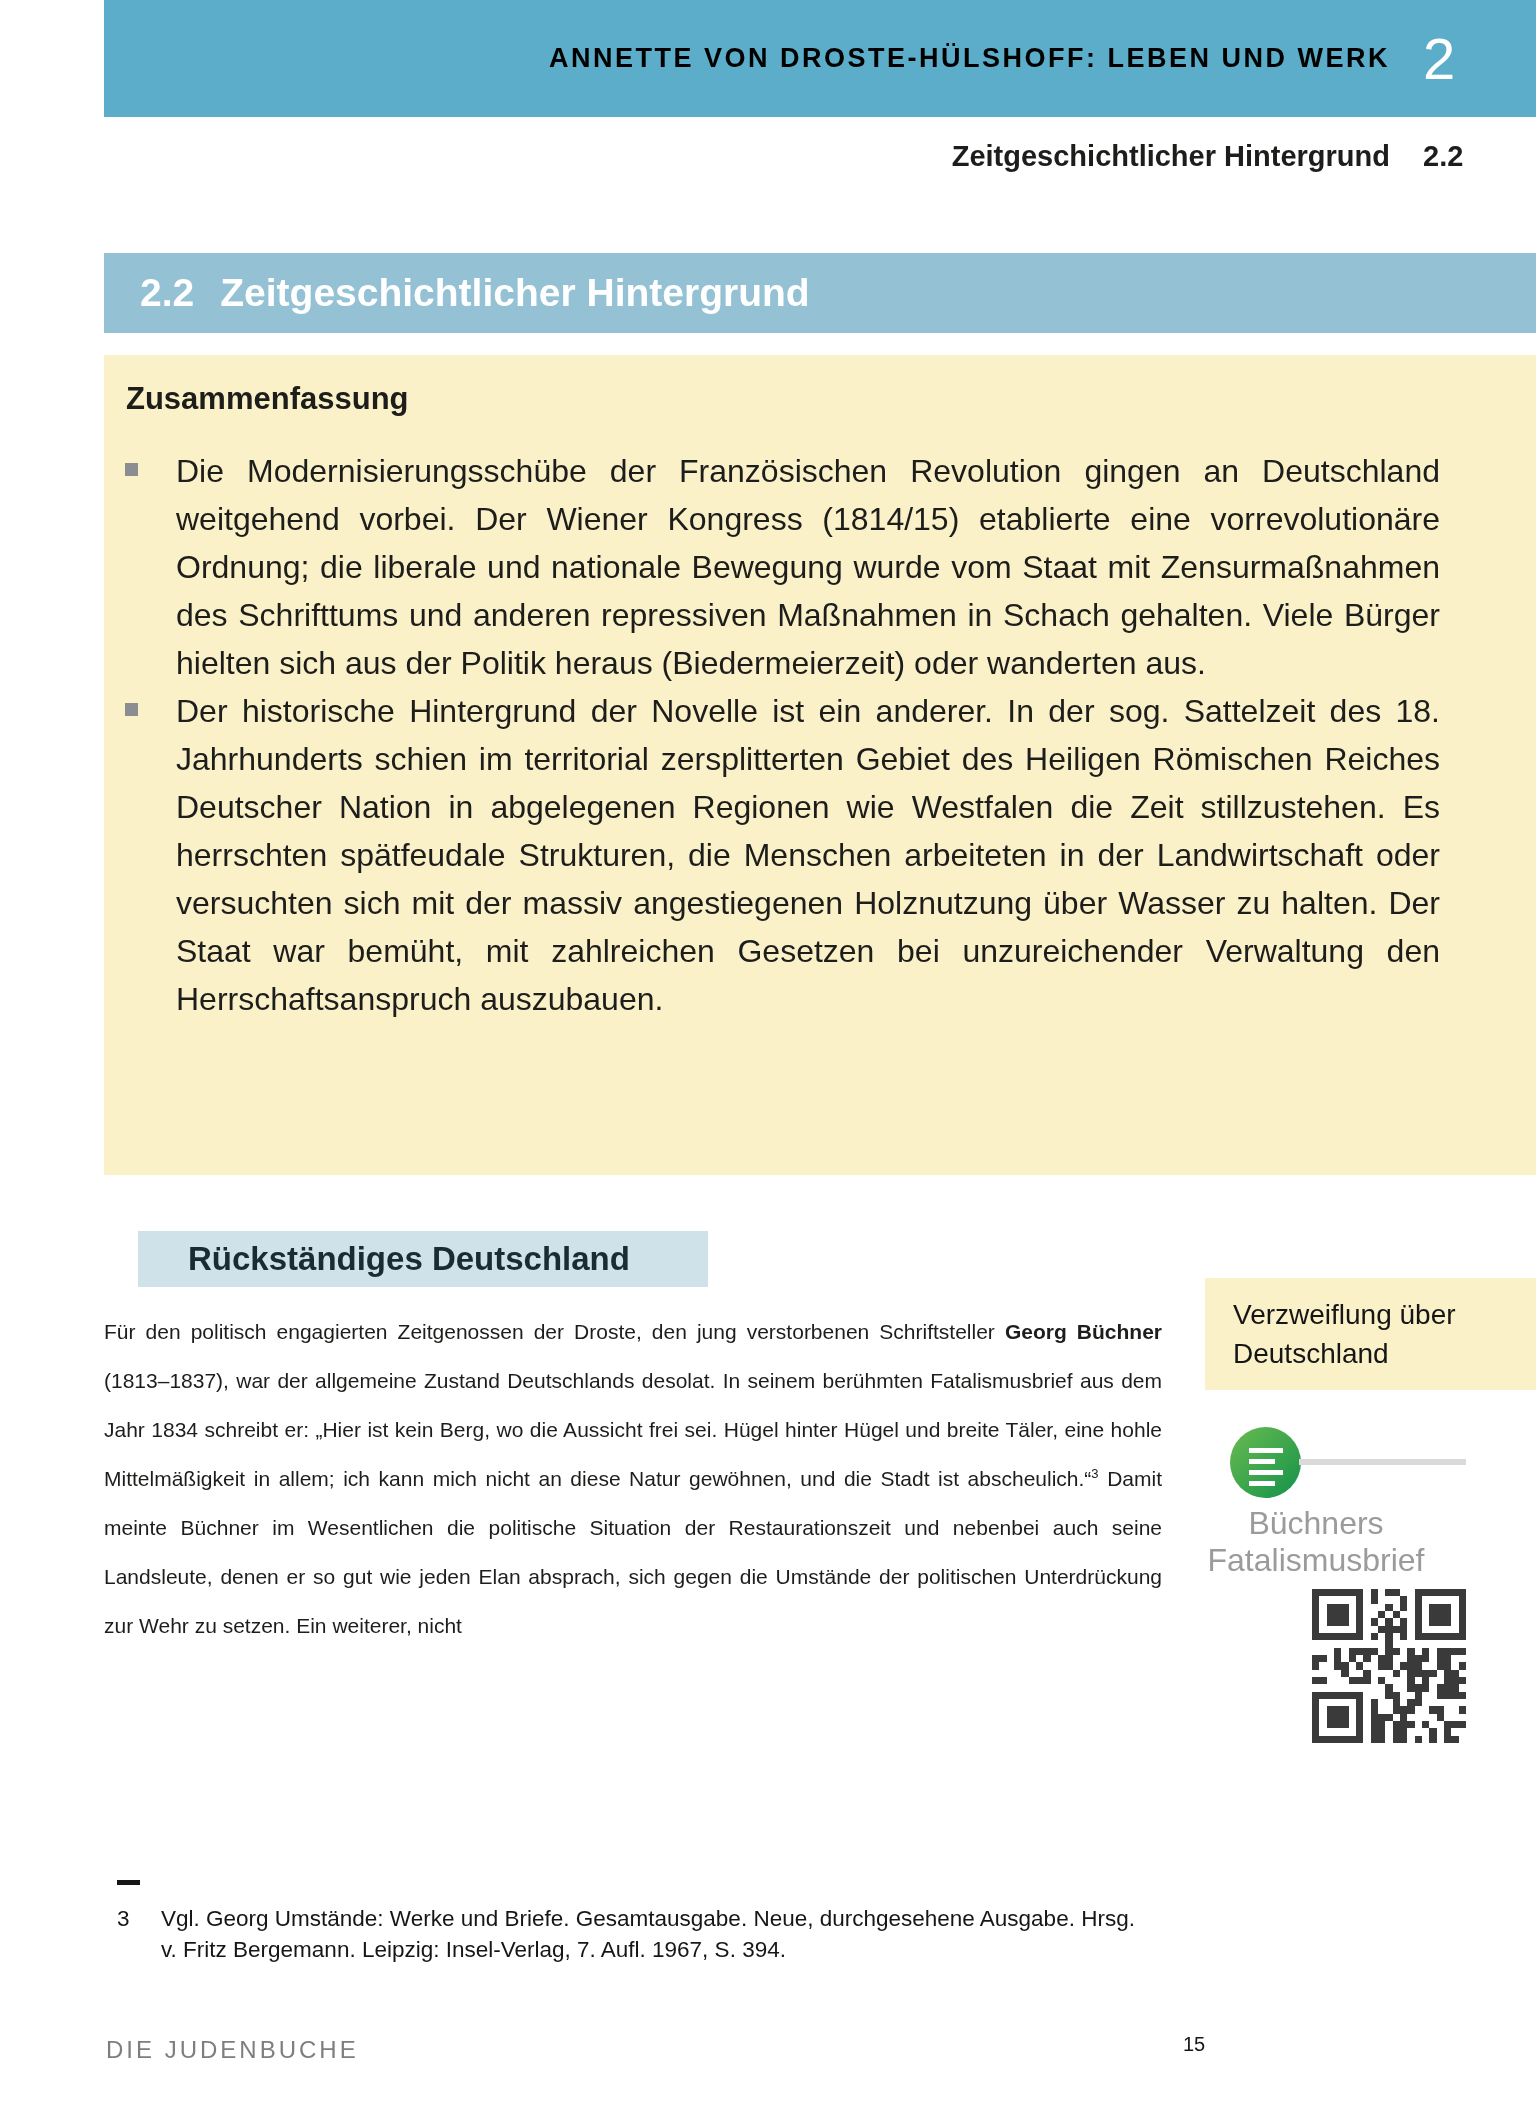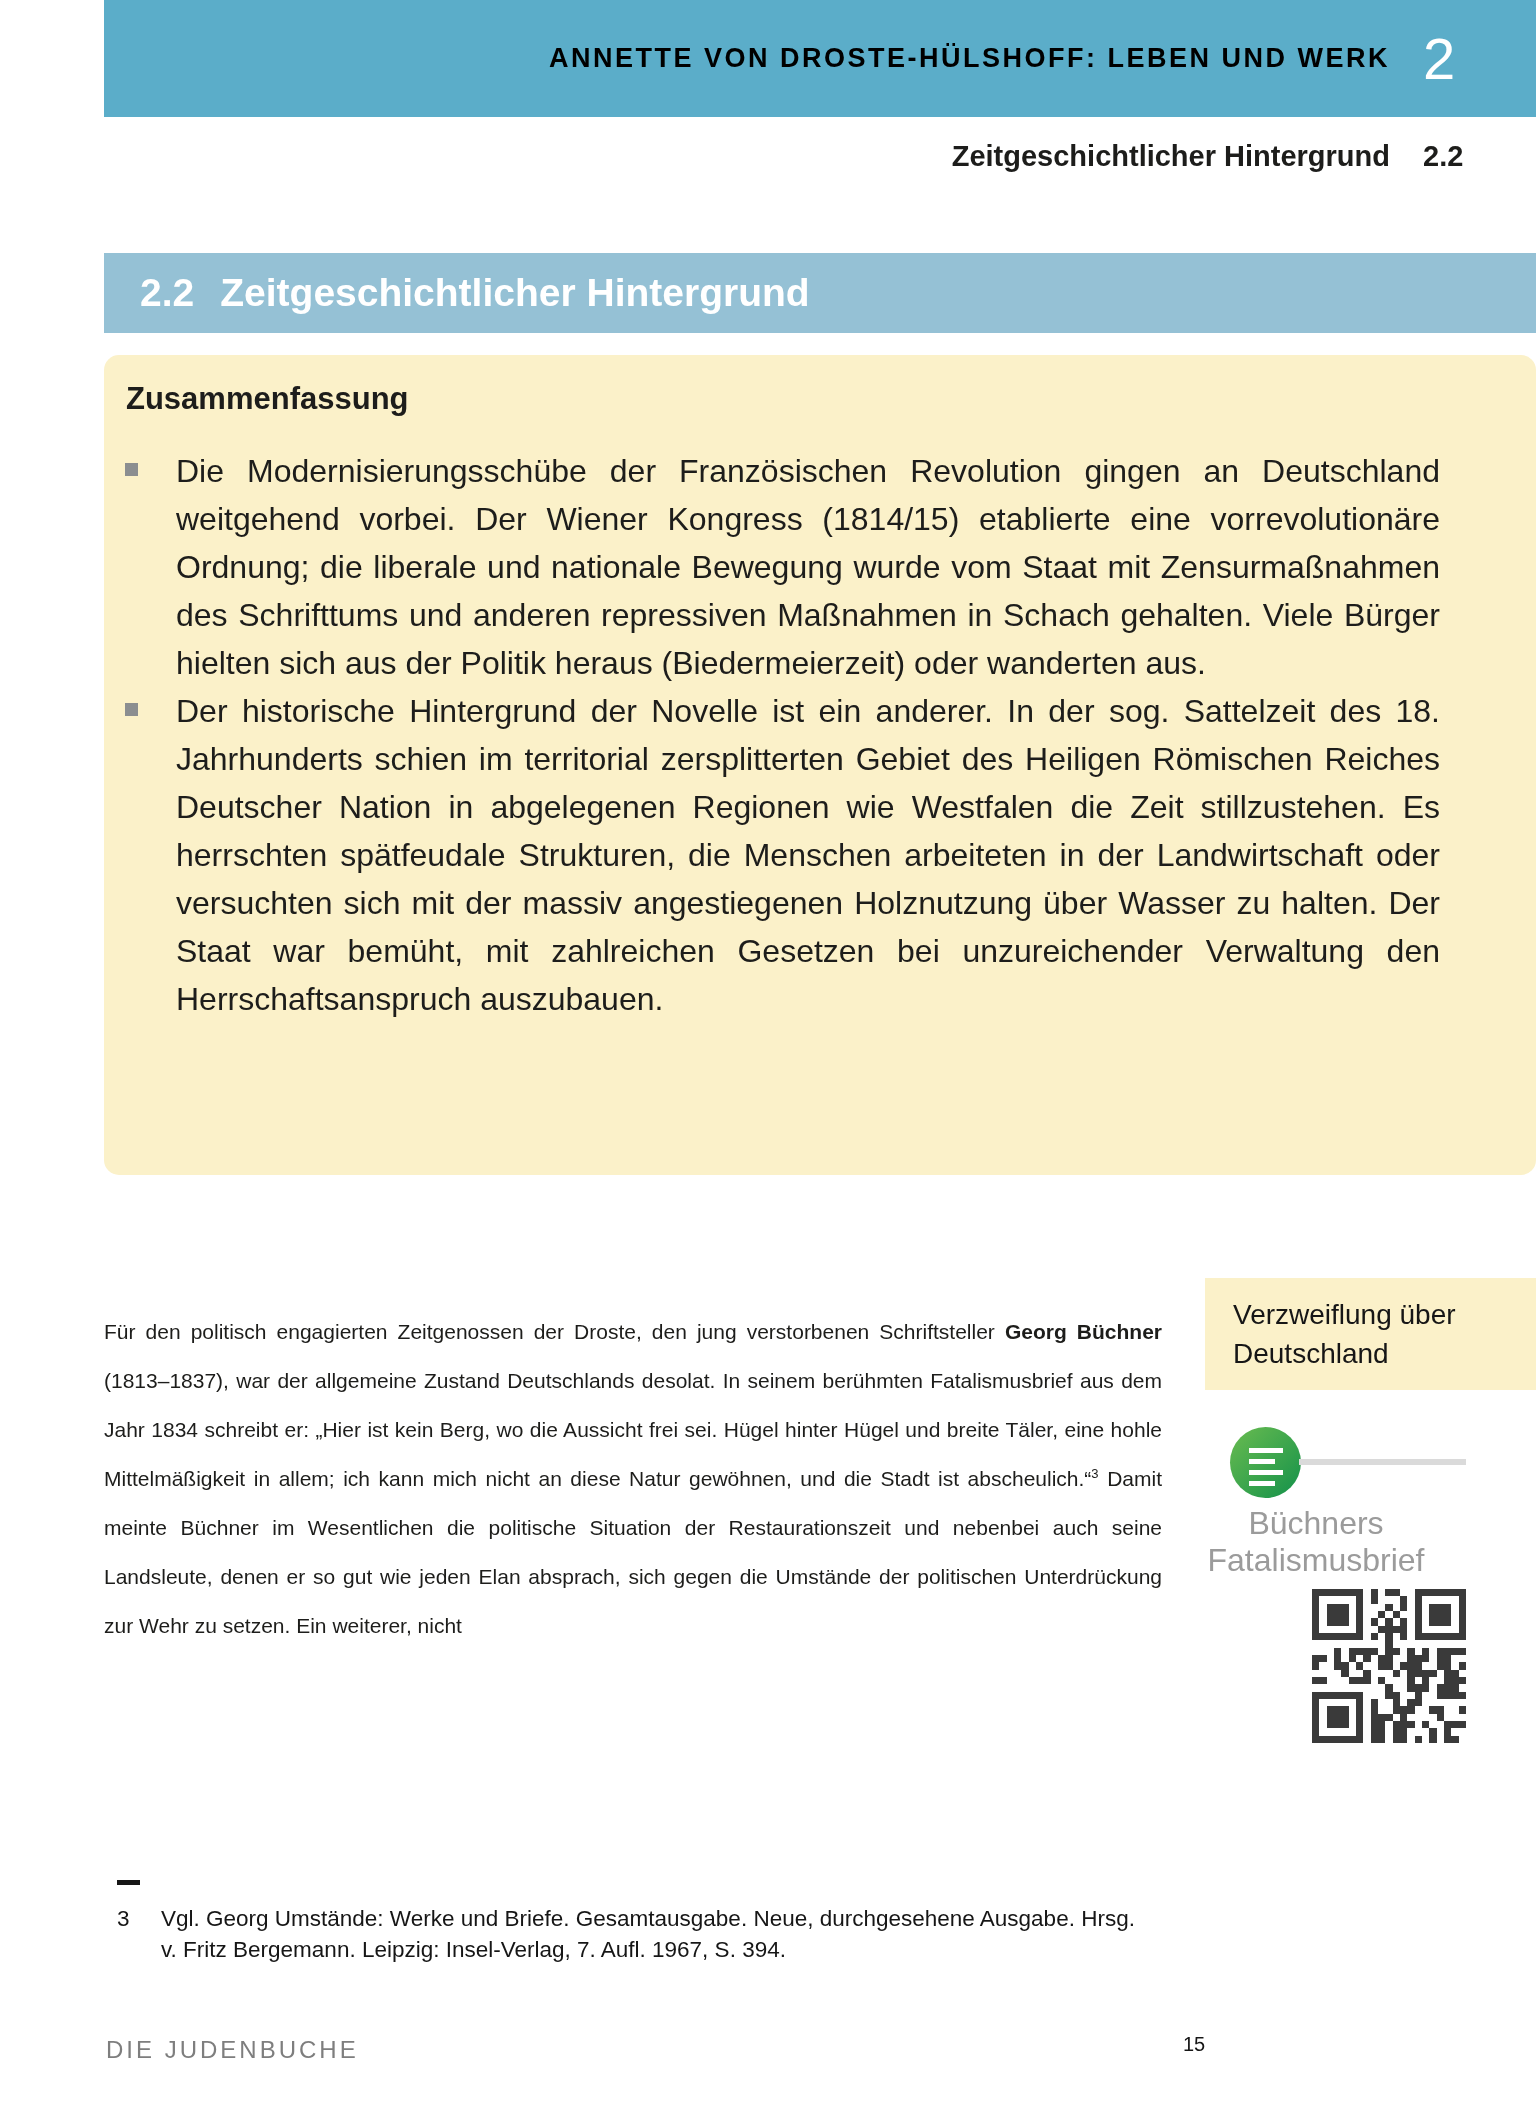--- a/index.html
+++ b/index.html
@@ -22,21 +22,21 @@
   
   .section-bar{
     position:absolute;top:253px;left:104px;right:0;height:80px;background:#95c1d5;
     display:flex;align-items:center;color:#ffffff;font-weight:700;font-size:39px;white-space:nowrap;
   }
   .section-num{margin-left:36px;}
   .section-title{margin-left:26px;}
   
   .summary-box{
     position:absolute;top:355px;left:104px;right:0;height:820px;background:#fbf1c9;
-    box-sizing:border-box;padding:26px 96px 0 18px;overflow:hidden;border-radius:15px;
+    box-sizing:border-box;padding:26px 96px 0 18px;overflow:hidden;
   }
   .summary-heading{font-size:31px;font-weight:700;margin:0 0 30px 4px;}
   .summary-list{list-style:none;margin:0;padding:0;font-size:32px;line-height:48px;text-align:justify;}
   .summary-list li{position:relative;padding-left:54px;}
   .summary-list li::before{content:"";position:absolute;left:3px;top:16px;width:13px;height:13px;background:#8b8e90;}
   
   .subheading-box{
     position:absolute;top:1231px;left:138px;height:56px;background:#cfe2ea;
     display:flex;align-items:center;padding:0 78px 0 50px;
     font-size:33px;font-weight:700;color:#1b2b33;white-space:nowrap;
@@ -99,20 +99,23 @@
   </div>
 
   <div class="summary-box">
     <p class="summary-heading">Zusammenfassung</p>
     <ul class="summary-list">
       <li>Die Modernisierungsschübe der Französischen Revolution gingen an Deutschland weitgehend vorbei. Der Wiener Kongress (1814/15) etablierte eine vorrevolutionäre Ordnung; die liberale und nationale Bewegung wurde vom Staat mit Zensurmaßnahmen des Schrifttums und anderen repressiven Maßnahmen in Schach gehalten. Viele Bürger hielten sich aus der Politik heraus (Biedermeierzeit) oder wanderten aus.</li>
       <li>Der historische Hintergrund der Novelle ist ein anderer. In der sog. Sattelzeit des 18. Jahrhunderts schien im territorial zersplitterten Gebiet des Heiligen Römischen Reiches Deutscher Nation in abgelegenen Regionen wie Westfalen die Zeit stillzustehen. Es herrschten spätfeudale Strukturen, die Menschen arbeiteten in der Landwirtschaft oder versuchten sich mit der massiv angestiegenen Holznutzung über Wasser zu halten. Der Staat war bemüht, mit zahlreichen Gesetzen bei unzureichender Verwaltung den Herrschaftsanspruch auszubauen.</li>
     </ul>
   </div>
 
+  <div class="subheading-box">
+    <span>Rückständiges Deutschland</span>
+  </div>
 
   <p class="body-par"><span>Für den politisch engagierten Zeitgenossen der Droste, den jung verstorbenen Schriftsteller </span><span class="bold">Georg Büchner</span><span> (1813–1837), war der allgemeine Zustand Deutschlands desolat. In seinem berühmten Fatalismusbrief aus dem Jahr 1834 schreibt er: „Hier ist kein Berg, wo die Aussicht frei sei. Hügel hinter Hügel und breite Täler, eine hohle Mittelmäßigkeit in allem; ich kann mich nicht an diese Natur gewöhnen, und die Stadt ist abscheulich.“</span><sup>3</sup><span> Damit meinte Büchner im Wesentlichen die politische Situation der Restaurationszeit und nebenbei auch seine Landsleute, denen er so gut wie jeden Elan absprach, sich gegen die Umstände der politischen Unterdrückung zur Wehr zu setzen. Ein weiterer, nicht</span></p>
 
   <div class="margin-note">
     <span>Verzweiflung über Deutschland</span>
   </div>
 
   <div class="media-icon">
     <span class="bar" style="top:21px;width:34px;"></span>
     <span class="bar" style="top:32px;width:26px;"></span>

